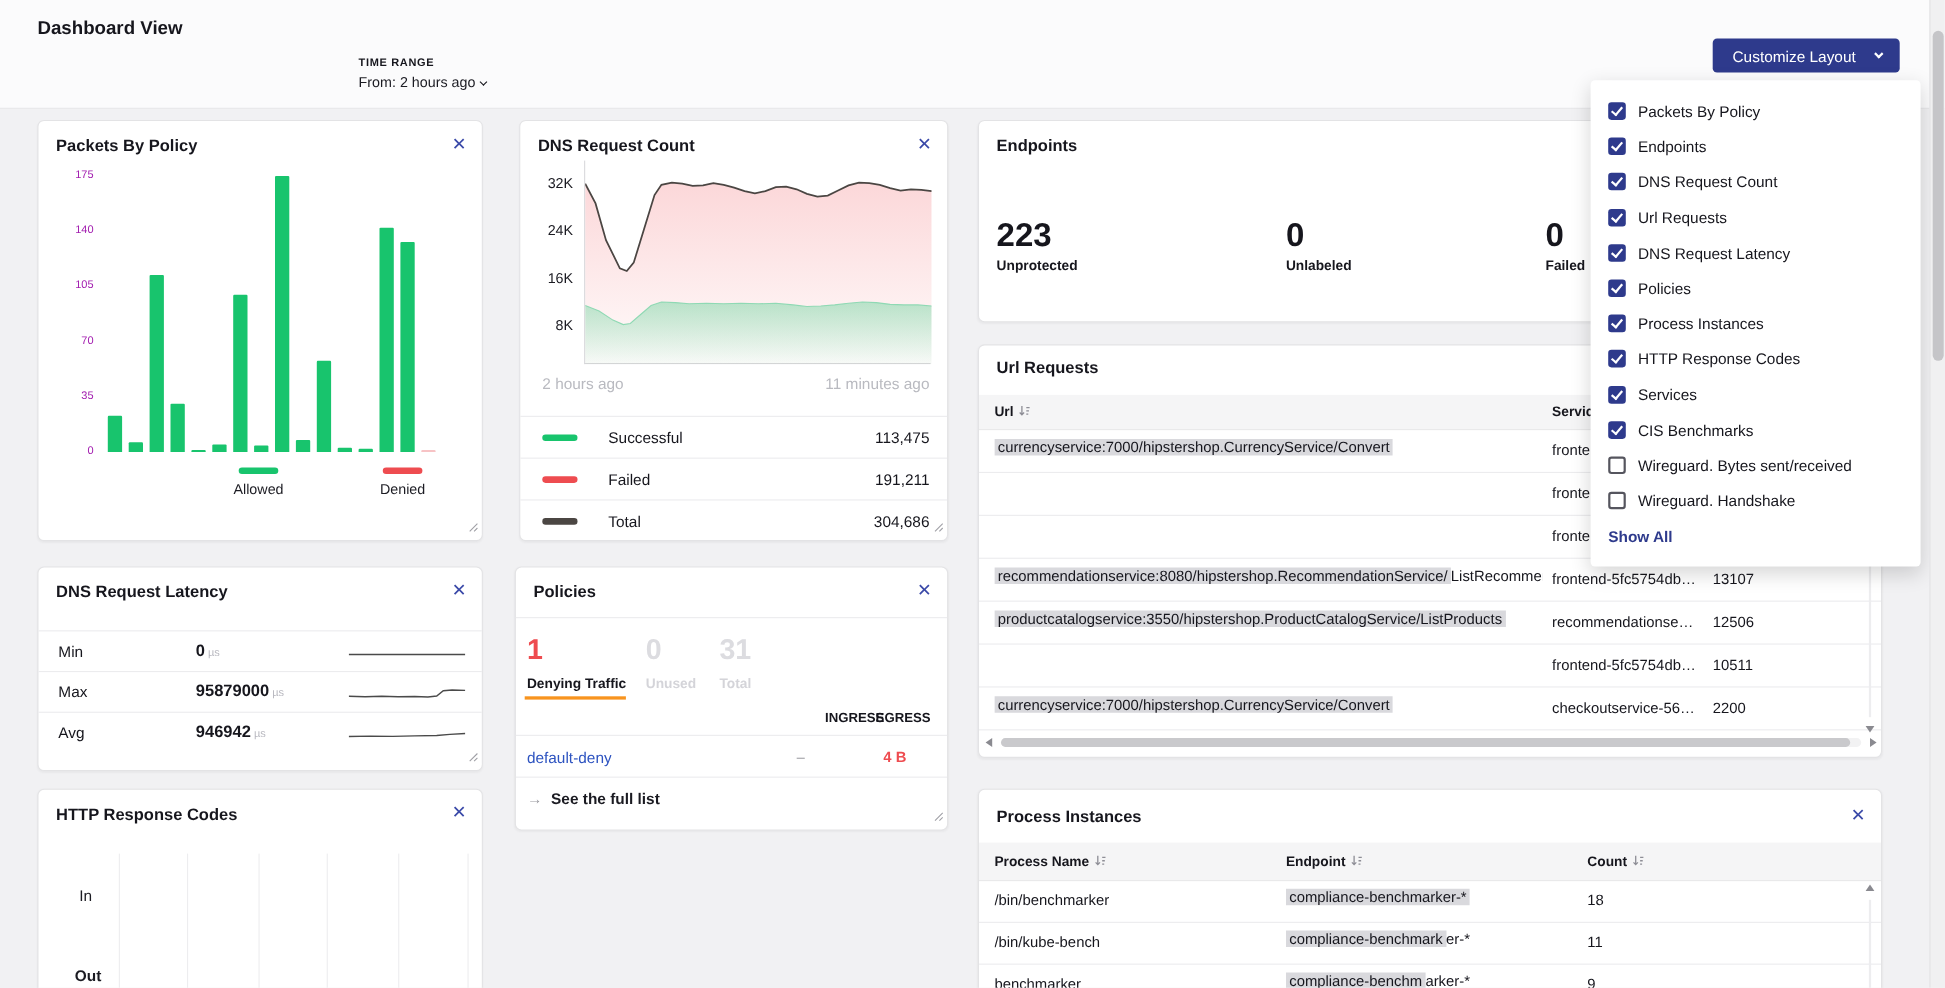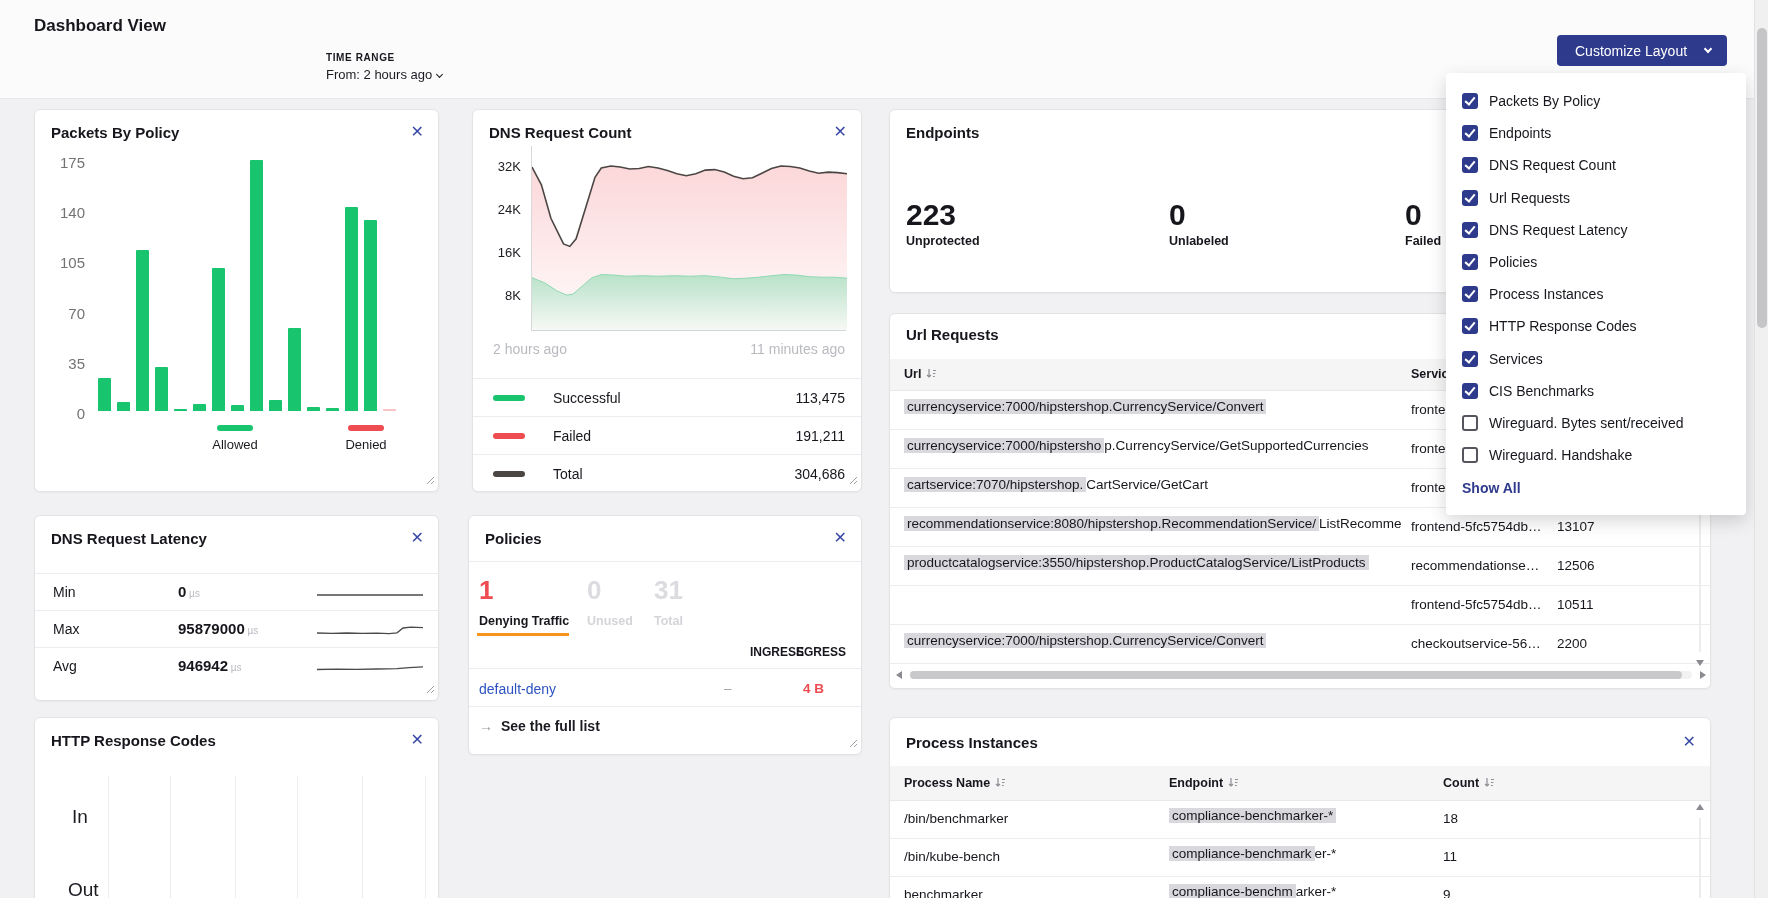--- a/index.html
+++ b/index.html
@@ -21,21 +21,21 @@
   #customize-btn { position:absolute; left:1557px; top:35px; width:170px; height:31px; background:#2e3a8c; color:#fff; border:none; border-radius:4px; font-size:14px; font-family:inherit; cursor:pointer; text-align:left; padding-left:18px; }
   #customize-btn .chev { border-color:#fff; width:6px; height:6px; border-width:2px; position:absolute; right:16px; top:11px; }
 
   
   .card { position:absolute; background:#fff; border:1px solid #e3e3e5; border-radius:6px; box-shadow:0 1px 2px rgba(0,0,0,.04); }
   .card-title { position:absolute; left:16px; top:14px; font-size:15px; font-weight:700; color:#16161d; }
   .close-x { position:absolute; right:14px; top:12px; font-size:16px; color:#3a49a8; cursor:pointer; line-height:20px; }
   .resize-h { position:absolute; right:3px; bottom:2px; }
 
   
-  .ylab { position:absolute; width:46px; text-align:right; font-size:15px; color:#737373; }
+  .ylab { position:absolute; width:46px; text-align:right; font-size:10px; color:#a21caf; }
   .bar { position:absolute; bottom:80px; width:13px; border-radius:1px 1px 0 0; }
   .pleg-swatch { position:absolute; height:6px; width:36px; border-radius:3px; }
   .pleg-label { position:absolute; width:90px; text-align:center; font-size:13px; color:#1b1b22; }
 
   
   .tick { position:absolute; width:46px; text-align:right; font-size:13px; color:#1b1b22; }
   #dns-plot { position:absolute; left:58px; top:36px; border-left:1px solid #d9d9dc; border-bottom:1px solid #d9d9dc; }
   .xlab { position:absolute; top:231px; font-size:14px; color:#b9bac0; }
   .leg-row { position:absolute; left:0; width:100%; height:38px; border-top:1px solid #ececee; }
   .leg-row .sw { position:absolute; left:20px; top:16px; width:32px; height:6px; border-radius:3px; }
@@ -65,21 +65,21 @@
   
   .pstat .num { font-size:26px; font-weight:700; }
   .pstat .lbl { font-size:12.5px; font-weight:700; margin-top:8px; }
   #pol-underline { position:absolute; left:8px; top:117px; width:92px; height:3px; background:#f8941e; }
   .pol-th { position:absolute; top:129px; font-size:12px; font-weight:700; color:#16161d; }
   #pol-link { position:absolute; left:10px; top:202px; font-size:14px; font-weight:700; color:#1b1b22; cursor:pointer; }
   #pol-link .ar { color:#9a9aa0; font-weight:400; margin-right:8px; }
 
   
   .grid-v { position:absolute; top:58px; bottom:0; width:1px; background:#ededef; }
-  .hr-lab { position:absolute; font-size:19px; color:#1b1b22; }
+  .hr-lab { position:absolute; font-size:14px; color:#1b1b22; }
 
   
   #menu { position:absolute; left:1446px; top:73px; width:300px; height:442px; background:#fff; border-radius:4px; box-shadow:0 6px 18px rgba(0,0,0,.16); z-index:10; }
   .mi { position:absolute; left:16px; height:22px; cursor:pointer; white-space:nowrap; }
   .cb { position:absolute; left:0; top:2px; width:16px; height:16px; border-radius:3px; }
   .cb.on { background:#2e3a8c; }
   .cb.on:after { content:""; position:absolute; left:5px; top:2px; width:4px; height:8px; border-right:2px solid #fff; border-bottom:2px solid #fff; transform:rotate(40deg); }
   .cb.off { background:#fff; border:2px solid #55555e; }
   .mi .ml { position:absolute; left:27px; top:2px; font-size:14px; color:#16161d; }
   #show-all { position:absolute; left:16px; top:407px; font-size:14px; font-weight:700; color:#2e3a8c; cursor:pointer; }
@@ -236,26 +236,24 @@
             </svg></span></span>
       <span class="th" style="left:521px; top:8px;">Service</span>
     </div>
     <div id="url-rows">
         <div class="trow" style="top: 77px; height: 39px;">
           <div class="td" style="left: 14px; top: 8px; width: 498px;"><span class="hl">currencyservice:7000/hipstershop.CurrencyService/Convert</span><span></span></div>
           <div class="td" style="left: 521px; top: 11px; width: 140px;">frontend-5fc5754db…</div>
           <div class="td" style="left: 667px; top: 11px; width: 70px;"></div>
         </div>
         <div class="trow" style="top: 116px; height: 39px;">
-          <div class="td" style="left: 14px; top: 8px; width: 498px;"><span class="hl">currencyservice:7000/hipstersho</span><span>p.CurrencyService/GetSupportedCurrencies</span></div>
           <div class="td" style="left: 521px; top: 11px; width: 140px;">frontend-5fc5754db…</div>
           <div class="td" style="left: 667px; top: 11px; width: 70px;"></div>
         </div>
         <div class="trow" style="top: 155px; height: 39px;">
-          <div class="td" style="left: 14px; top: 8px; width: 498px;"><span class="hl">cartservice:7070/hipstershop.</span><span>CartService/GetCart</span></div>
           <div class="td" style="left: 521px; top: 11px; width: 140px;">frontend-5fc5754db…</div>
           <div class="td" style="left: 667px; top: 11px; width: 70px;"></div>
         </div>
         <div class="trow" style="top: 194px; height: 39px;">
           <div class="td" style="left: 14px; top: 8px; width: 498px;"><span class="hl">recommendationservice:8080/hipstershop.RecommendationService/</span><span>ListRecommendations</span></div>
           <div class="td" style="left: 521px; top: 11px; width: 140px;">frontend-5fc5754db…</div>
           <div class="td" style="left: 667px; top: 11px; width: 70px;">13107</div>
         </div>
         <div class="trow" style="top: 233px; height: 39px;">
           <div class="td" style="left: 14px; top: 8px; width: 498px;"><span class="hl">productcatalogservice:3550/hipstershop.ProductCatalogService/ListProducts</span><span></span></div>
@@ -352,21 +350,21 @@
     <span class="close-x">✕</span>
     <div id="http-grid">
         <div class="grid-v" style="left: 73px;"></div>
         <div class="grid-v" style="left: 135px;"></div>
         <div class="grid-v" style="left: 200px;"></div>
         <div class="grid-v" style="left: 262px;"></div>
         <div class="grid-v" style="left: 327px;"></div>
         <div class="grid-v" style="left: 390px;"></div>
       </div>
     <span class="hr-lab" style="left:37px; top:88px;" id="http-in">In</span>
-    <span class="hr-lab" style="left:33px; top:161px;" id="http-out">Out</span>
+    <span class="hr-lab" style="left:33px; top:161px;font-weight:bold;" id="http-out">Out</span>
   </div>
 
   <div class="card" id="card-proc" style="left:889px; top:717px; width:822px; height:280px; border-radius:6px 6px 0 0;">
     <div class="card-title" style="top:16px;">Process Instances</div>
     <span class="close-x" style="top:14px;">✕</span>
     <div class="thead" style="top:48px; height:35px;" id="proc-head">
         <span class="th" style="left: 14px; top: 10px;">Process Name<span class="sort-ic"><svg width="11" height="11" viewBox="0 0 11 11">
               <path d="M3 1v8M1 7l2 2 2-2" stroke="#8e8e96" stroke-width="1.2" fill="none"></path>
               <path d="M7 2.5h3M7 5.5h2.4M7 8.5h1.8" stroke="#8e8e96" stroke-width="1.2"></path>
             </svg></span></span>

